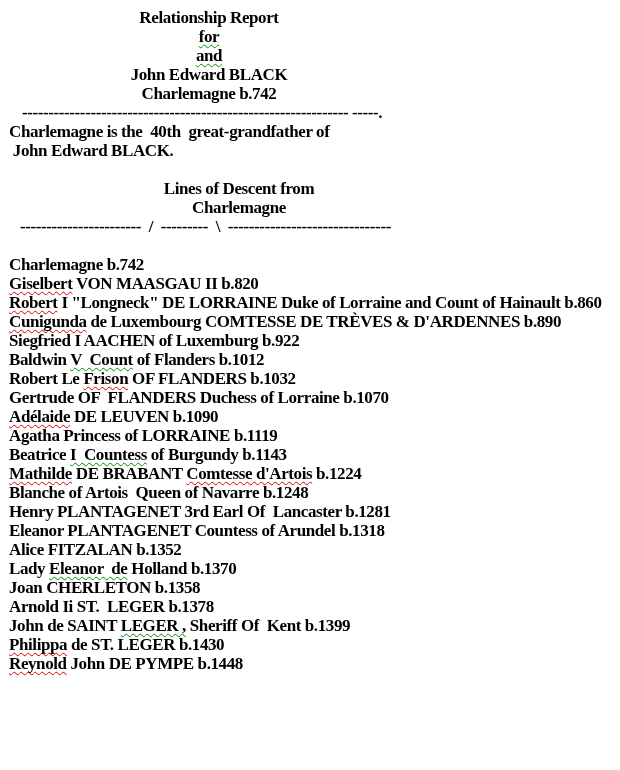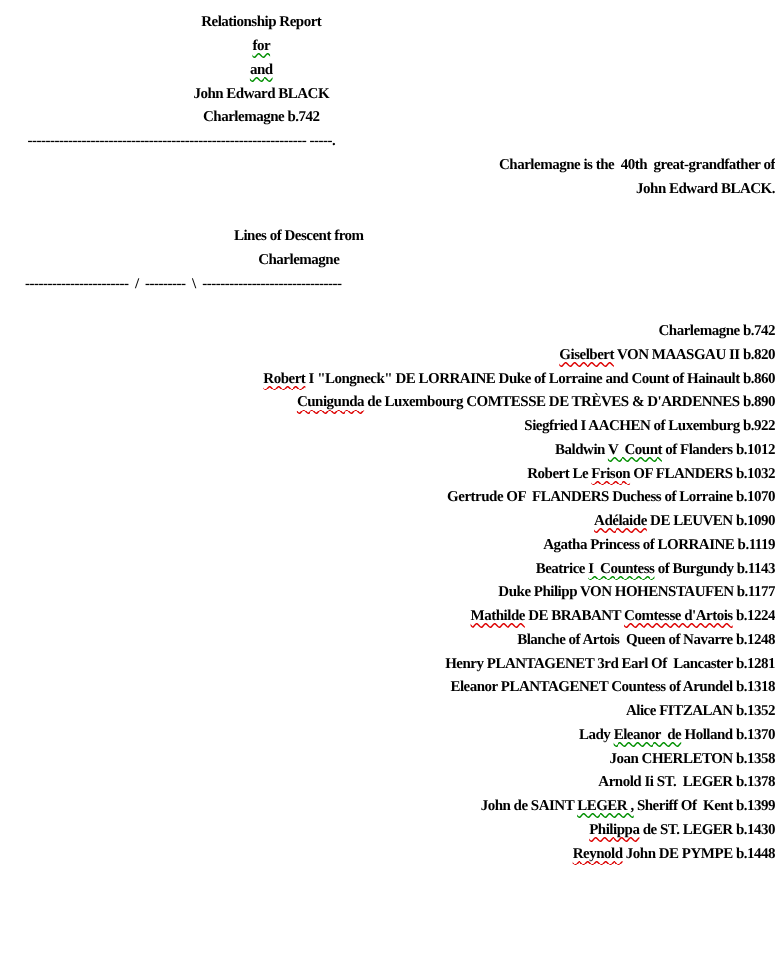--- a/index.html
+++ b/index.html
@@ -5,32 +5,32 @@
   html,body{margin:0;padding:0;background:#fff;}
   .page{
     position:relative;
     width:620px;height:770px;
     box-sizing:border-box;
     overflow:hidden;
     background:var(--bg,#ffffff);
     color:var(--fg,#000000);
     font-family:"Liberation Serif","DejaVu Serif",serif;
     font-weight:700;
-    font-size:12px;
+    font-size:17px;
     letter-spacing:-0.4px;
     padding-top:8px;
   }
   .line{
     line-height:19px;
     min-height:19px;
     white-space:pre-wrap;
   }
   .title-block{width:418px;text-align:center;}
   .descent-header{width:478px;text-align:center;}
-  .left-block{margin-left:19px;text-align:right;}
+  .left-block{margin-left:9px;}
   .sep-top{margin-left:22px;}
   .sep-descent{margin-left:20px;}
   .sq-red{
     text-decoration-line:underline;
     text-decoration-style:wavy;
     text-decoration-color:var(--sq-red,#dd0000);
     text-decoration-thickness:1px;
     text-underline-offset:2px;
     text-decoration-skip-ink:none;
   }
@@ -79,21 +79,20 @@
       <div class="line"><span class="sq-red">Giselbert</span><span> VON MAASGAU II b.820</span></div>
       <div class="line"><span class="sq-red">Robert</span><span> I "Longneck" DE LORRAINE Duke of Lorraine and Count of Hainault b.860</span></div>
       <div class="line"><span class="sq-red">Cunigunda</span><span> de Luxembourg COMTESSE DE TRÈVES &amp; D'ARDENNES b.890</span></div>
       <div class="line"><span>Siegfried I AACHEN of Luxemburg b.922</span></div>
       <div class="line"><span>Baldwin </span><span class="sq-green">V  Count</span><span> of Flanders b.1012</span></div>
       <div class="line"><span>Robert Le </span><span class="sq-red">Frison</span><span> OF FLANDERS b.1032</span></div>
       <div class="line"><span>Gertrude OF  FLANDERS Duchess of Lorraine b.1070</span></div>
       <div class="line"><span class="sq-red">Adélaide</span><span> DE LEUVEN b.1090</span></div>
       <div class="line"><span>Agatha Princess of LORRAINE b.1119</span></div>
       <div class="line"><span>Beatrice </span><span class="sq-green">I  Countess</span><span> of Burgundy b.1143</span></div>
-      <div class="line"><span>Duke Philipp VON HOHENSTAUFEN b.1177</span></div>
       <div class="line"><span class="sq-red">Mathilde</span><span> DE BRABANT </span><span class="sq-red">Comtesse d'Artois</span><span> b.1224</span></div>
       <div class="line"><span>Blanche of Artois  Queen of Navarre b.1248</span></div>
       <div class="line"><span>Henry PLANTAGENET 3rd Earl Of  Lancaster b.1281</span></div>
       <div class="line"><span>Eleanor PLANTAGENET Countess of Arundel b.1318</span></div>
       <div class="line"><span>Alice FITZALAN b.1352</span></div>
       <div class="line"><span>Lady </span><span class="sq-green">Eleanor  de</span><span> Holland b.1370</span></div>
       <div class="line"><span>Joan CHERLETON b.1358</span></div>
       <div class="line"><span>Arnold Ii ST.  LEGER b.1378</span></div>
       <div class="line"><span>John de SAINT </span><span class="sq-green">LEGER ,</span><span> Sheriff Of  Kent b.1399</span></div>
       <div class="line"><span class="sq-red">Philippa</span><span> de ST. LEGER b.1430</span></div>

